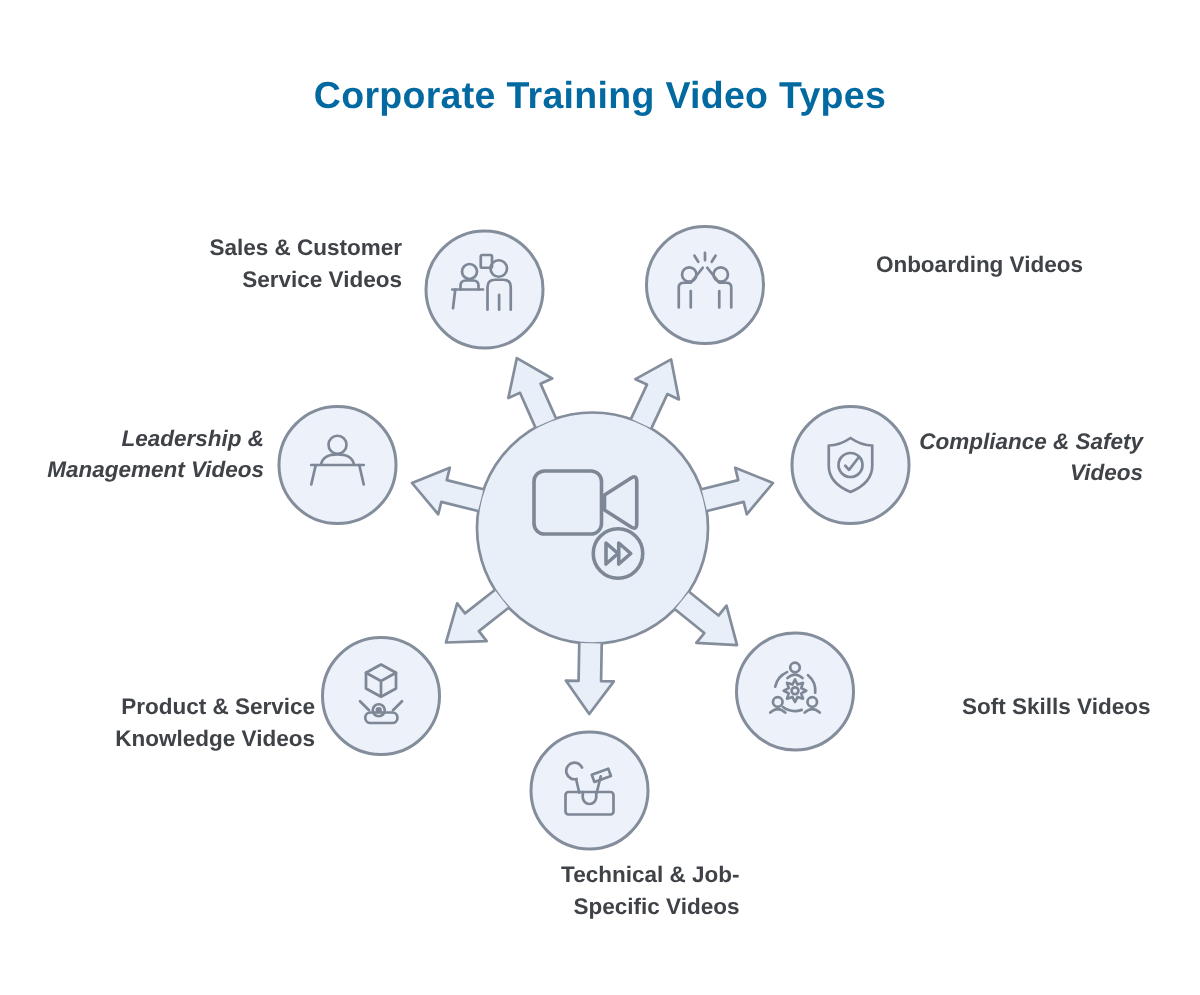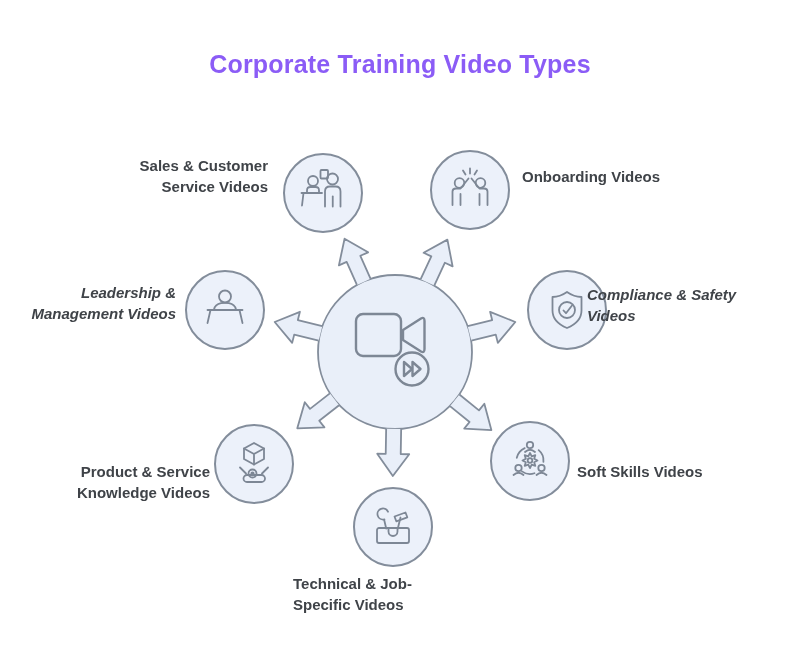--- a/index.html
+++ b/index.html
@@ -2,27 +2,28 @@
 <html><head>
 <meta charset="utf-8">
 <style>
   html,body{margin:0;padding:0;background:#fff;}
   .canvas{
     position:relative;width:800px;height:663px;background:#FFFFFF;
     font-family:"Liberation Sans",sans-serif;overflow:hidden;
   }
   .page-title{
     position:absolute;top:50px;left:0;width:100%;margin:0;
-    text-align:center;font-size:25px;font-weight:bold;color:#8b5cf6;
+    text-align:center;font-size:25px;font-weight:bold;color:#0369a1;
     letter-spacing:.2px;
   }
   .diagram{position:absolute;top:0;left:0;}
   .node-label{
     position:absolute;font-size:15px;font-weight:bold;color:#3F4348;
     line-height:21px;
+    text-align:right;
   }
   .node-label span{display:block;}
   .ta-r{text-align:right;} .ta-c{}
   .icon-strokes path,.icon-strokes circle,.icon-strokes rect{
     fill:none;stroke:#7D8795;stroke-width:1.8;
     stroke-linecap:round;stroke-linejoin:round;
   }
   .hub-icon path,.hub-icon rect,.hub-icon circle{
     fill:none;stroke:#7D8795;stroke-width:2.4;
     stroke-linecap:round;stroke-linejoin:round;

